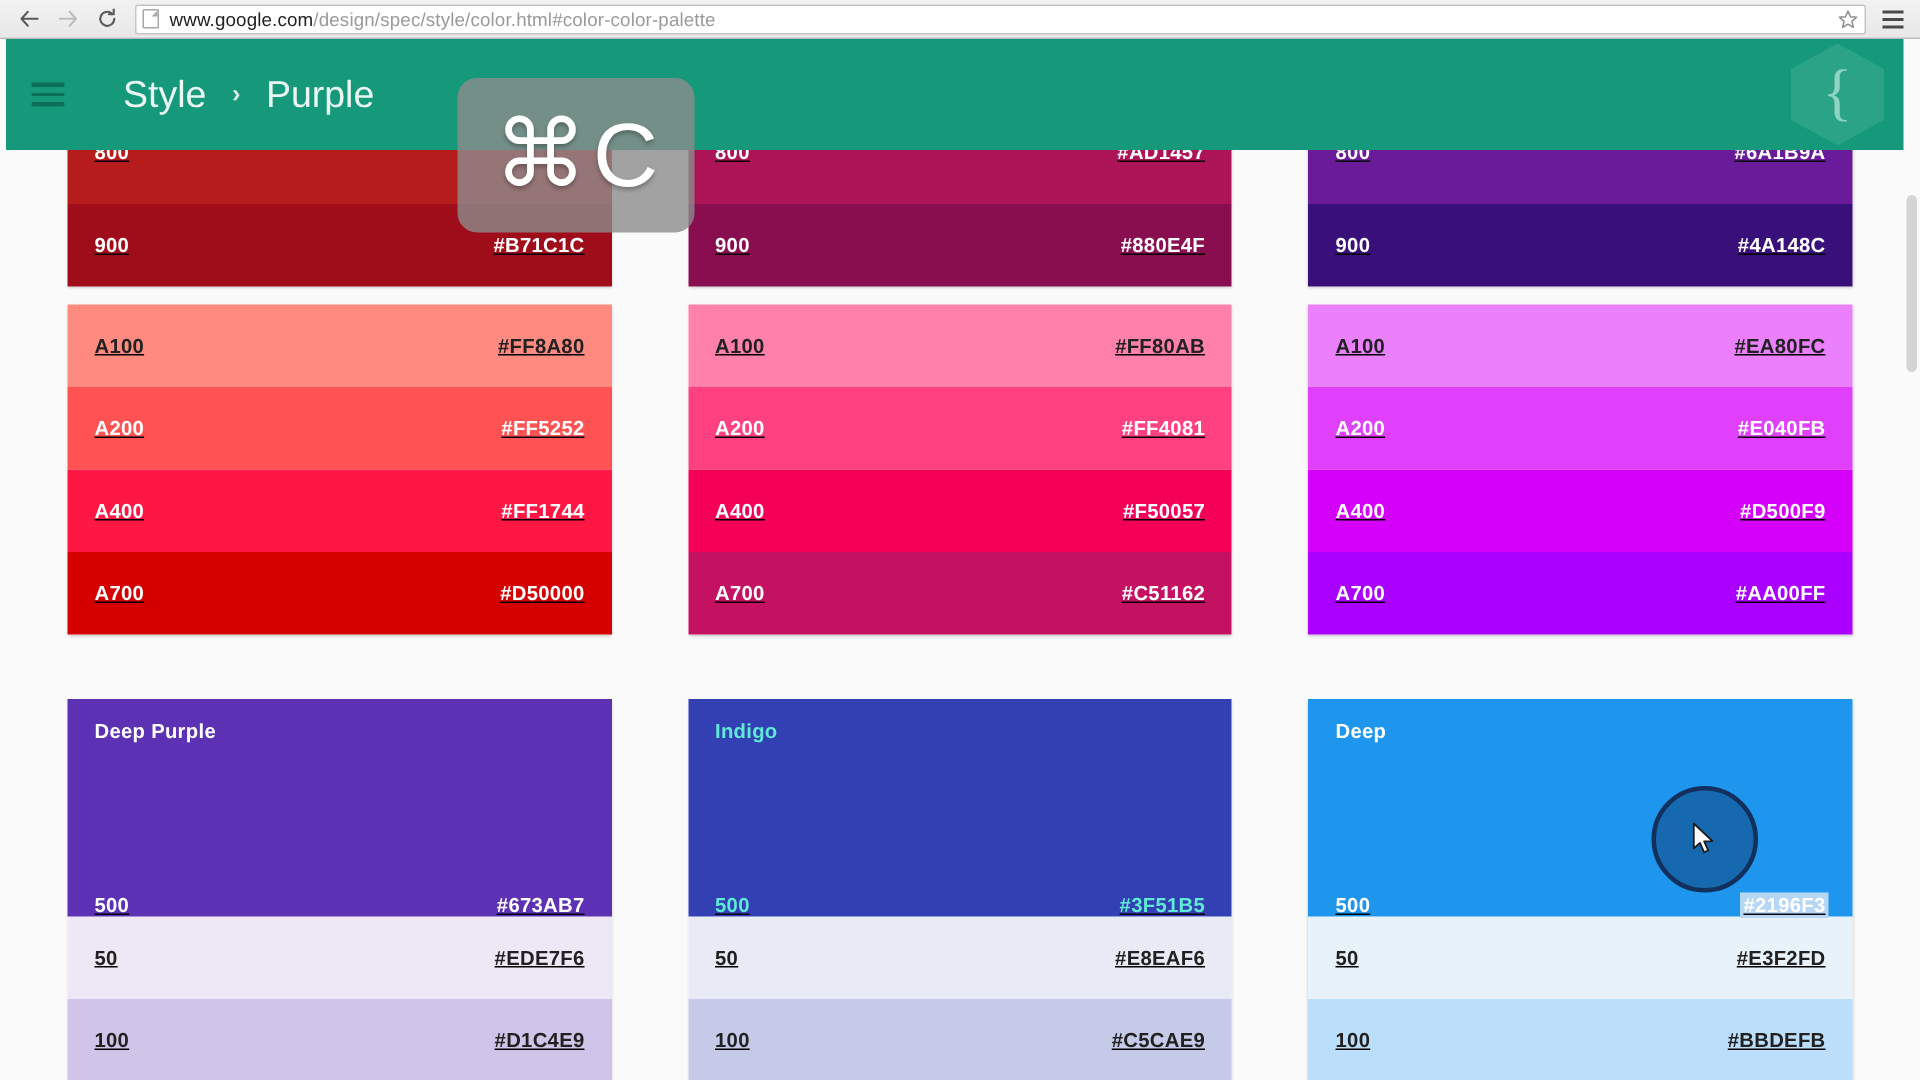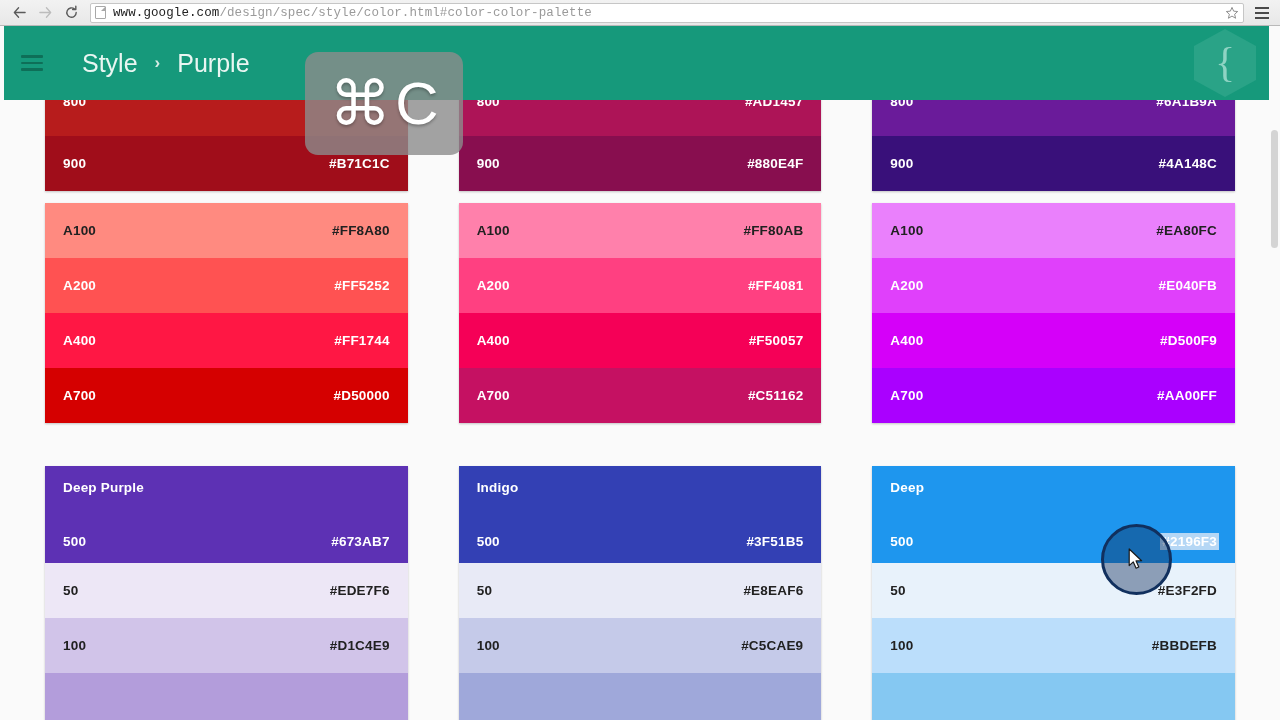--- a/index.html
+++ b/index.html
@@ -53,21 +53,20 @@
     content:""; position:absolute; top:0; right:0;
     border-width: 0 0 4px 4px;
     border-style: solid;
     border-color: transparent transparent #a8a8a8 transparent;
   }
   .url-text {
     font-size: 12.5px;
     color: #9a9a9a;
     white-space: nowrap;
     letter-spacing: .1px;
-    font-family: Liberation Mono, monospace;
   }
   .url-text .host { color: #222222; }
   .star-icon { margin-left: auto; color: #8a8a8a; flex: 0 0 auto; display:flex; }
   .menu-btn {
     width: 24px; height: 22px;
     display: flex; flex-direction: column; justify-content: center;
     align-items: center; gap: 3px;
     margin-left: 2px;
   }
   .menu-btn span { display: block; width: 14px; height: 2px; background: #4a4a4a; }
@@ -123,40 +122,39 @@
   }
   .grid {
     position: absolute;
     top: 68px;        
     left: 45px;
     width: 1190px;
     display: flex;
     flex-wrap: wrap;
     gap: 0;
   }
-  .row { display: flex; width: 100%; gap: 51px; margin-bottom: 43px; }
+  .row { display: flex; width: 100%; gap: 51px; margin-bottom: 43px; text-decoration: underline; }
   .card {
     width: 366px;
     background: #fff;
     box-shadow: 0 1px 2px rgba(0,0,0,.22);
   }
   .swatch {
     height: 55px;
     display: flex; align-items: center;
     justify-content: space-between;
     padding: 0 18px;
     font-size: 13.5px;
     font-weight: 700;
     letter-spacing: .2px;
   }
   .swatch .hex { font-weight: 700; }
   .swatch.primary {
-    height: 97px;
+    height: 145px;
     align-items: flex-end;
-    padding-bottom: 14px;
     position: relative;
   }
   .swatch.primary .name {
     position: absolute; top: 14px; left: 18px;
     font-size: 13.5px; font-weight: 700;
   }
   .swatch.clipped-top { height: 42px; align-items: flex-start; padding-top: 0; }
 
   
   .card.clipped { margin-top: 0; }
@@ -341,21 +339,21 @@
           <span>100</span>
           <span class="hex">#D1C4E9</span>
         </div>
         <div class="swatch" style="background:#B39DDB;color:#212121;">
           
           
         </div>
       </div>
 
       <div class="card">
-        <div class="swatch primary" style="background:#3340B4;color:#ffffff;">
+        <div class="swatch primary" style="background:#3340B4;color:#5eead4;">
           <span class="name">Indigo</span>
           <span>500</span>
           <span class="hex">#3F51B5</span>
         </div>
         <div class="swatch" style="background:#E8EAF6;color:#212121;">
           <span>50</span>
           <span class="hex">#E8EAF6</span>
         </div>
         <div class="swatch" style="background:#C5CAE9;color:#212121;">
           <span>100</span>

